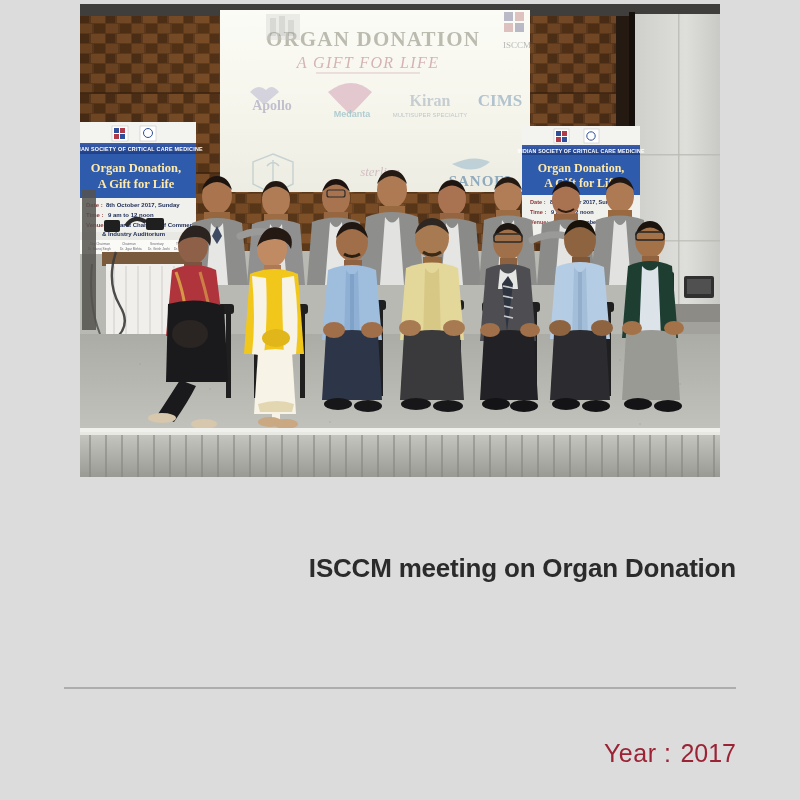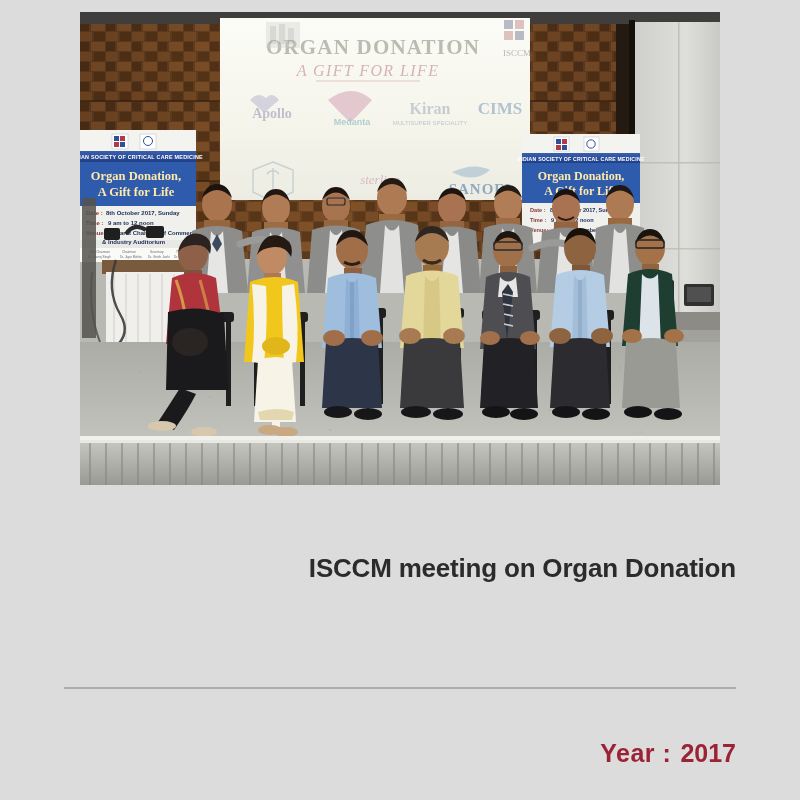--- a/index.html
+++ b/index.html
@@ -19,21 +19,21 @@
   .card {
     position: absolute;
     inset: 0;
     background: #dcdcdc;
   }
 
   
   .photo-wrap {
     position: absolute;
     left: 80px;
-    top: 12px;
+    top: 4px;
     width: 640px;
     height: 473px;
     overflow: hidden;
     background: #5eead4;
   }
   .photo-svg { display: block; width: 640px; height: 473px; }
 
   
   .caption {
     position: absolute;
@@ -61,21 +61,21 @@
   }
 
   
   .year-row {
     position: absolute;
     left: 64px;
     top: 736px;
     width: 672px;
     text-align: right;
     font-size: 25px;
-    font-weight: bold;
+    font-weight: normal;
     color: #9b2335;
     line-height: 34px;
     white-space: nowrap;
   }
   .year-label { letter-spacing: 0.5px; }
   .year-value { margin-left: 9px; }
 </style>
 </head>
 <body>
 

